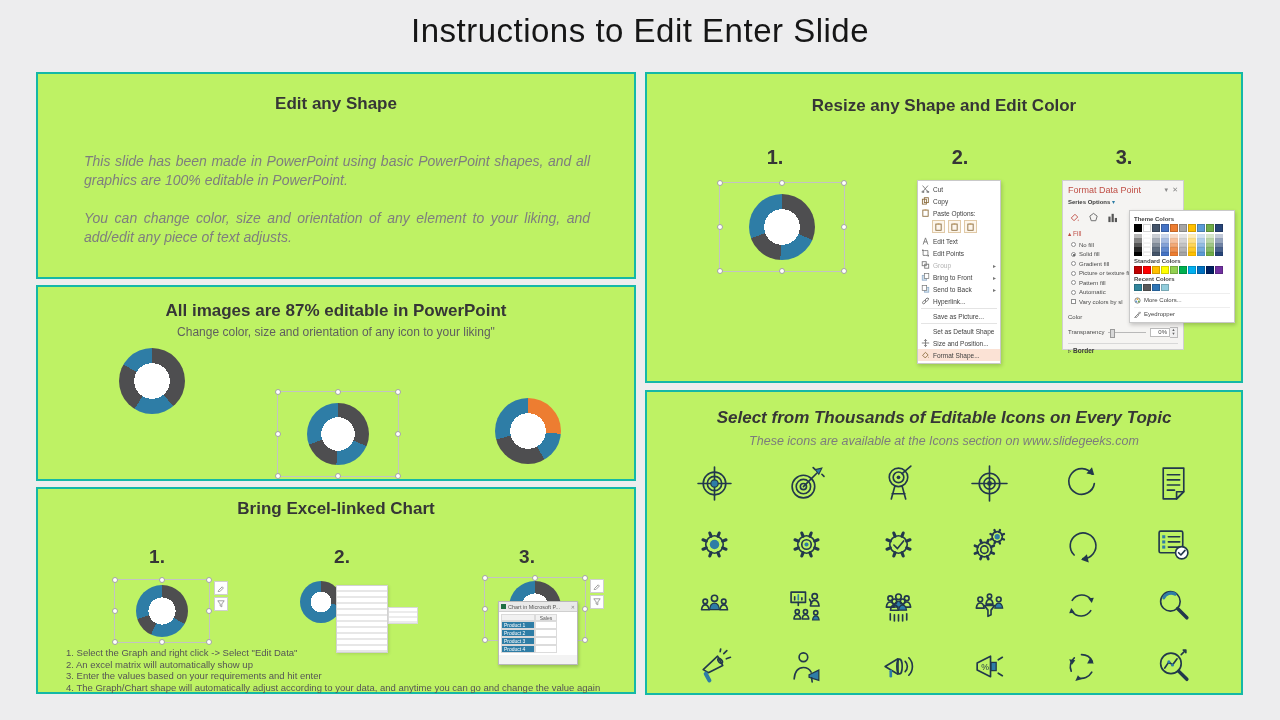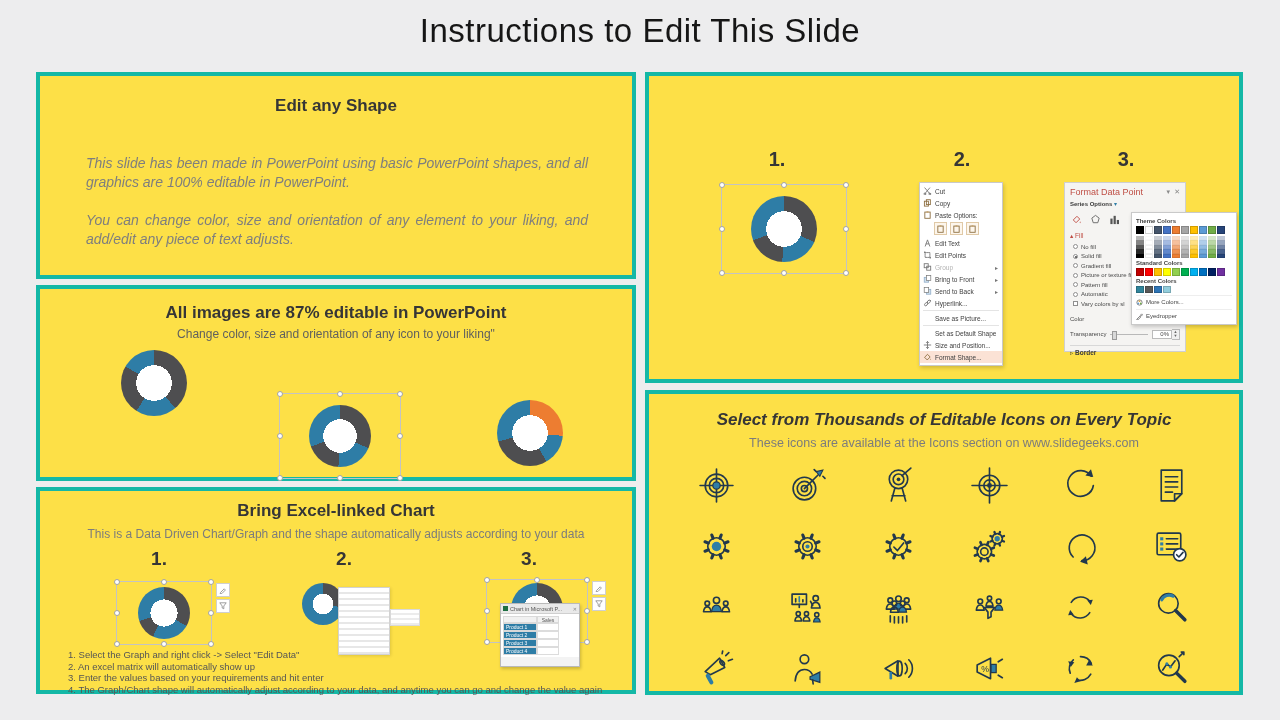--- a/index.html
+++ b/index.html
@@ -1,23 +1,23 @@
 <!DOCTYPE html>
 <html><head>
 <meta charset="utf-8">
 <style>
   html,body{margin:0;padding:0;background:#ededee;}
   .slide{position:relative;width:1280px;height:720px;background:#ededee;overflow:hidden;
          font-family:"Liberation Sans","DejaVu Sans",sans-serif;color:#333;}
   .slide-title{position:absolute;top:12px;left:0;width:100%;text-align:center;
                font-size:33px;font-weight:400;color:#161616;letter-spacing:.5px;}
-  .panel{position:absolute;background:#fde047;border:4px solid #14b8a6;box-sizing:border-box;}
+  .panel{position:absolute;background:#bef264;border:2px solid #14b8a6;box-sizing:border-box;}
   .p-head{position:absolute;left:0;width:100%;text-align:center;font-weight:700;font-size:17px;color:#363636;}
   .p-sub{position:absolute;left:0;width:100%;text-align:center;font-size:12px;color:#5f5f5f;}
-  .italic{color:#7c7c7c;}
+  .italic{font-style:italic;color:#7c7c7c;}
   
   .body-text{position:absolute;left:46px;right:44px;font-size:14px;line-height:19px;color:#7e7e7e;
              font-style:italic;text-align:justify;}
   .body-text p{margin:0 0 19px 0;}
   
   .donut{position:absolute;border-radius:50%;}
   
   .sel-box{position:absolute;border:1px solid #c3c3c3;background:transparent;}
   .h{position:absolute;width:6px;height:6px;border:1px solid #a3a3a3;background:#fff;border-radius:50%;box-sizing:border-box;}
   .h.nw{left:-3px;top:-3px}.h.n{left:calc(50% - 3px);top:-3px}.h.ne{right:-3px;top:-3px}
@@ -94,21 +94,21 @@
   .instr div{white-space:nowrap;}
   
   .icon-grid{position:absolute;display:grid;grid-template-columns:repeat(6,1fr);row-gap:23px;justify-items:center;align-items:center;}
   .gi{width:38px;height:38px;display:flex;align-items:center;justify-content:center;}
   .gi svg{width:37px;height:37px;}
 </style>
 </head>
 <body>
 
 <div class="slide">
-  <div class="slide-title">Instructions to Edit This Slide</div>
+  <div class="slide-title">Instructions to Edit Enter Slide</div>
 
   <div class="panel" style="left:36px;top:72px;width:600px;height:207px;">
     <div class="p-head" style="top:20px;">Edit any Shape</div>
     <div class="body-text" style="top:78px;">
       <p>This slide has been made in PowerPoint using basic PowerPoint shapes, and all graphics are 100% editable in PowerPoint.</p>
       <p>You can change color, size and orientation of any element to your liking, and add/edit any piece of text adjusts.</p>
     </div>
   </div>
 
   <div class="panel" style="left:36px;top:285px;width:600px;height:196px;">
@@ -124,21 +124,20 @@
       <div class="h sw"></div>
         <div class="h s"></div>
         <div class="h se"></div>
       <div class="donut" style="left: 29px; top: 11px; width: 62px; height: 62px; background: radial-gradient(closest-side, rgb(255, 255, 255) 54%, transparent 54%), conic-gradient(rgb(78, 78, 80) 0deg, rgb(78, 78, 80) 113deg, rgb(46, 125, 166) 113deg, rgb(46, 125, 166) 183deg, rgb(78, 78, 80) 183deg, rgb(78, 78, 80) 250deg, rgb(46, 125, 166) 250deg, rgb(46, 125, 166) 360deg);"></div>
     </div>
     <div class="donut" style="left: 457px; top: 111px; width: 66px; height: 66px; background: radial-gradient(closest-side, rgb(255, 255, 255) 54%, transparent 54%), conic-gradient(rgb(237, 125, 49) 0deg, rgb(237, 125, 49) 95deg, rgb(46, 125, 166) 95deg, rgb(46, 125, 166) 150deg, rgb(78, 78, 80) 150deg, rgb(78, 78, 80) 255deg, rgb(46, 125, 166) 255deg, rgb(46, 125, 166) 360deg);"></div>
   </div>
 
   <div class="panel" style="left:36px;top:487px;width:600px;height:207px;">
     <div class="p-head" style="top:10px;">Bring Excel-linked Chart</div>
-    <div class="p-sub italic" style="top:36px;">This is a Data Driven Chart/Graph and the shape automatically  adjusts according to your data</div>
     <div class="step-num sm" style="left:89px;top:57px;">1.</div>
     <div class="step-num sm" style="left:274px;top:57px;">2.</div>
     <div class="step-num sm" style="left:459px;top:57px;">3.</div>
 
     <div class="sel-box" style="left:76px;top:90px;width:94px;height:62px;">
       <div class="h nw"></div>
         <div class="h n"></div>
         <div class="h ne"></div>
         <div class="h w"></div>
       <div class="h e"></div>
@@ -221,20 +220,21 @@
 
     <div class="instr" style="left:10px;top:158px;margin-left:18px;" id="instr-list">
         <div>1. Select the Graph and right click -&gt; Select "Edit Data"</div>
         <div>2. An excel matrix will automatically show up</div>
         <div>3. Enter the values based on your requirements and hit enter</div>
         <div>4. The Graph/Chart shape will  automatically adjust according to your data, and anytime you can go and change the value again</div>
       </div>
   </div>
 
   <div class="panel" style="left:645px;top:72px;width:598px;height:311px;">
+    <div class="p-head" style="top:22px;">Resize any Shape and Edit Color</div>
     <div class="step-num" style="left:98px;top:72px;">1.</div>
     <div class="step-num" style="left:283px;top:72px;">2.</div>
     <div class="step-num" style="left:447px;top:72px;">3.</div>
 
     <div class="sel-box" style="left:72px;top:108px;width:124px;height:88px;">
       <div class="h nw"></div>
         <div class="h n"></div>
         <div class="h ne"></div>
         <div class="h w"></div>
       <div class="h e"></div>

